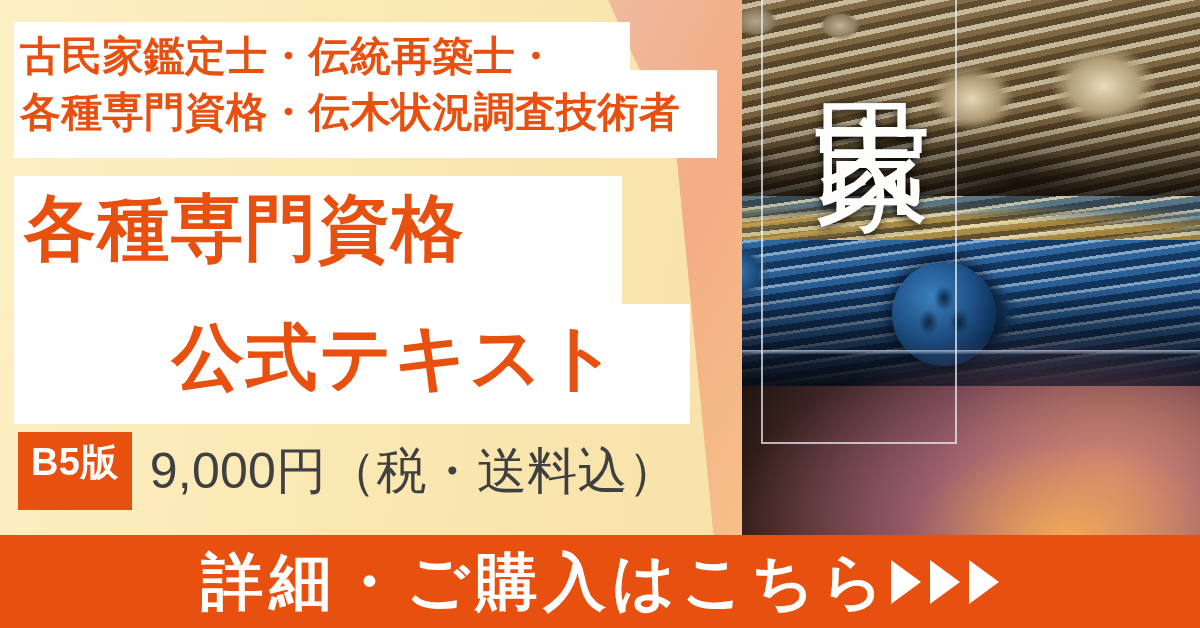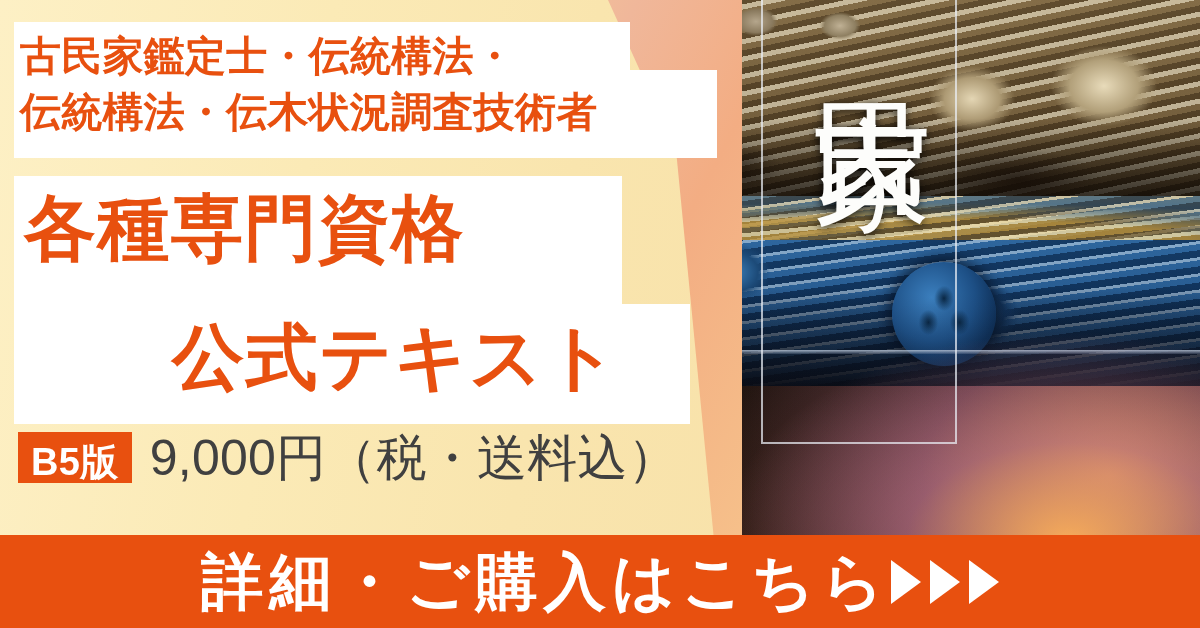--- a/index.html
+++ b/index.html
@@ -188,21 +188,21 @@
   .price-row{
     position:absolute; left:18px; top:432px;
     display:flex; align-items:center; gap:18px;
   }
   .size-badge{
     background:#e8500f;
     color:#ffffff;
     font-size:38px;
     font-weight:700;
     line-height:1;
-    padding:11px 13px 2px;
+    padding:11px 13px 29px;
     letter-spacing:.01em;
     white-space:nowrap;
   }
   .price-text{
     font-size:50px;
     font-weight:400;
     color:#404040;
     letter-spacing:.005em;
     white-space:nowrap;
     line-height:1;
@@ -252,22 +252,22 @@
   </div>
 
   <div class="warm-bg"></div>
   <div class="cream-panel"></div>
 
   <div class="card card-top"></div>
   <div class="card card-top2"></div>
   <div class="card card-mid"></div>
   <div class="card card-mid2"></div>
 
-  <div class="qual-line l1">古民家鑑定士・伝統構法・</div>
-  <div class="qual-line l2">伝統構法・伝木状況調査技術者</div>
+  <div class="qual-line l1">古民家鑑定士・伝統再築士・</div>
+  <div class="qual-line l2">各種専門資格・伝木状況調査技術者</div>
 
   <div class="main-line m1">各種専門資格</div>
   <div class="main-line m2">公式テキスト</div>
 
   <div class="price-row">
     <span class="size-badge">B5版</span>
     <span class="price-text">9,000円（税・送料込）</span>
   </div>
 
   <div class="cta-bar">

